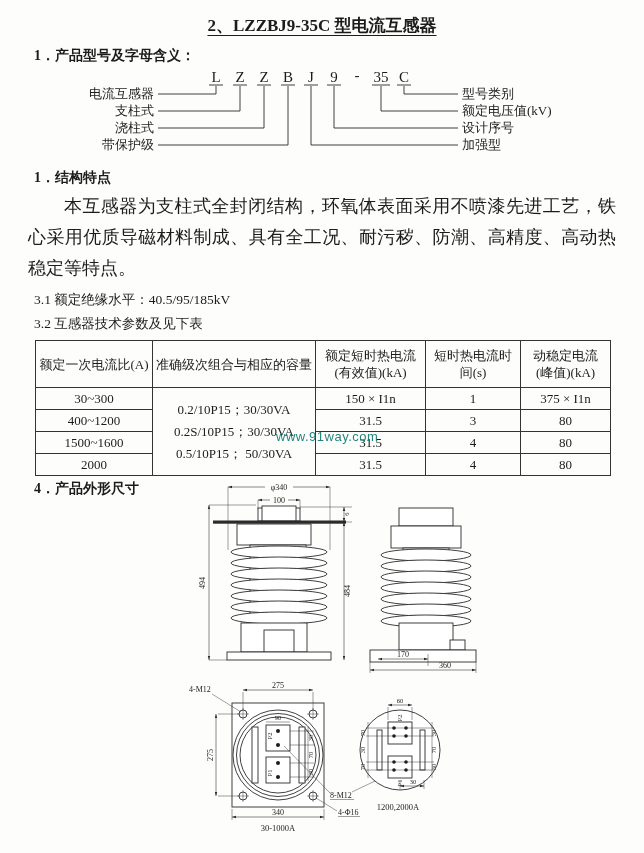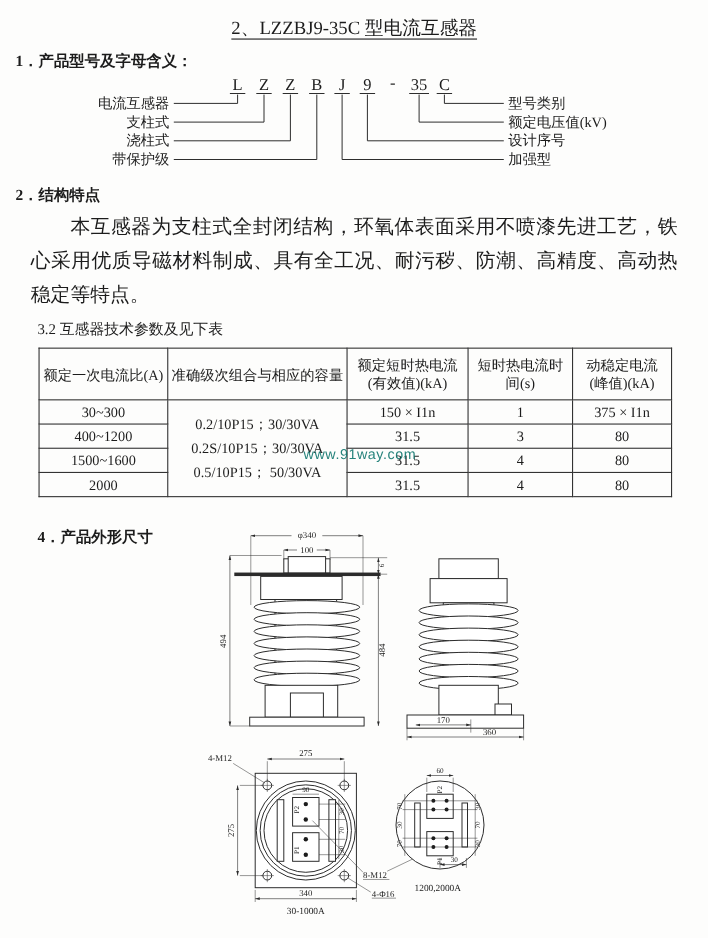--- a/index.html
+++ b/index.html
@@ -2,24 +2,24 @@
 <html><head>
 <meta charset="utf-8">
 <style>
   html,body { margin:0; padding:0; background:#e8e8e8; }
   .page {
     position:relative; width:644px; height:853px; margin:0 auto;
     background:#fdfdfc; overflow:hidden;
     font-family:"Liberation Serif","DejaVu Serif",serif; color:#1c1c1c;
   }
   .title {
-    margin:14px 0 0; text-align:center; font-size:17px; font-weight:normal;
+    margin:14px 0 0; text-align:center; font-size:17px; font-weight:bold;
     text-decoration:underline; text-underline-offset:4px;
   }
-  .heading { font-weight:bold; font-size:14px; margin:10px 0 0 14px; }
+  .heading { font-weight:bold; font-size:14px; margin:10px 0 0 34px; }
   .heading.h2 { margin-top:6px; }
   .heading.h3 { margin-top:8px; }
   .subitem { font-size:13.5px; margin:8px 0 0 34px; line-height:16px; }
   .para {
     font-size:18px; line-height:31px; margin:4px 28px 0 28px;
     text-indent:2em; text-align:justify;
   }
   .diagram-svg { display:block; margin:2px 0 0 30px; }
   svg text { font-family:"Liberation Serif","DejaVu Serif",serif; fill:#1c1c1c; }
   .lt { font-size:15px; }
@@ -87,23 +87,24 @@
       <text class="lbl" x="124" y="48" text-anchor="end">支柱式</text>
       <text class="lbl" x="124" y="65" text-anchor="end">浇柱式</text>
       <text class="lbl" x="124" y="82" text-anchor="end">带保护级</text>
       <text class="lbl" x="432" y="31">型号类别</text>
       <text class="lbl" x="432" y="48">额定电压值(kV)</text>
       <text class="lbl" x="432" y="65">设计序号</text>
       <text class="lbl" x="432" y="82">加强型</text>
     </g>
   </svg>
 
-  <div class="heading h2">2．结构特点</div>
+  <div class="heading h2">1．结构特点</div>
   <p class="para">本互感器为支柱式全封闭结构，环氧体表面采用不喷漆先进工艺，铁心采用优质导磁材料制成、具有全工况、耐污秽、防潮、高精度、高动热稳定等特点。</p>
 
+  <div class="subitem">3.1 额定绝缘水平：40.5/95/185kV</div>
   <div class="subitem">3.2 互感器技术参数及见下表</div>
 
   <div class="tbl-wrap">
     <table class="params">
       <colgroup>
           <col style="width:117px">
           <col style="width:163px">
           <col style="width:110px">
           <col style="width:95px">
           <col style="width:90px">

